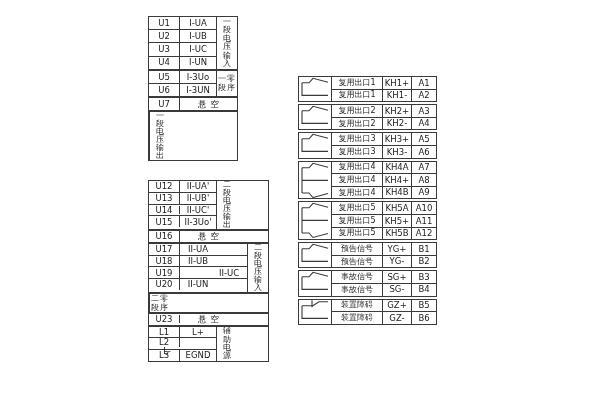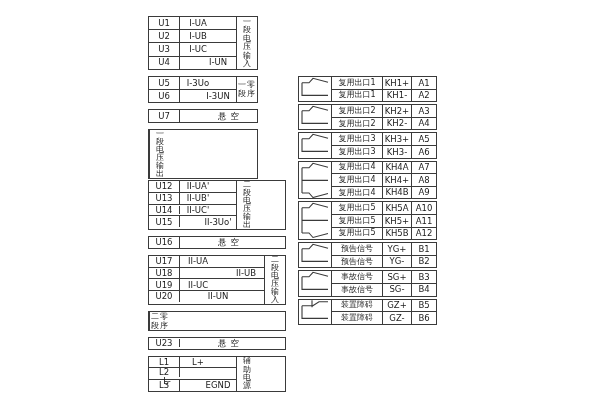--- a/index.html
+++ b/index.html
@@ -1,23 +1,23 @@
 <!DOCTYPE html>
 <html><head>
 <meta charset="utf-8">
 <style>
   html,body{margin:0;padding:0;}
   body{font-family:"DejaVu Sans","Liberation Sans",sans-serif;color:#1a1a1a;}
   .canvas{position:relative;width:600px;height:400px;background:#ffffff;overflow:hidden;}
   .stack{position:absolute;}
-  .box{border:1px solid #3a3a3a;margin-bottom:6px;background:#fff;box-sizing:content-box;}
+  .box{border:1px solid #3a3a3a;margin-bottom:0;background:#fff;box-sizing:content-box;}
   .hwrap{display:flex;align-items:stretch;}
   .rowscol{display:flex;flex-direction:column;}
   .lrow{display:flex;border-bottom:1px solid #3a3a3a;}
-  .lrow:last-child{border-bottom:none;gap:20px;}
+  .lrow:last-child{border-bottom:none;}
   .cell{display:flex;align-items:center;justify-content:center;font-size:8.5px;line-height:1;white-space:nowrap;}
   .term{width:30px;border-right:1px solid #3a3a3a;}
   .sig{width:36px;}
   .spancell{width:57px;letter-spacing:4px;text-indent:4px;}
   .glabel{width:20px;border-left:1px solid #3a3a3a;display:flex;flex-direction:column;align-items:center;justify-content:space-evenly;font-size:8px;line-height:1;}
   .glabel.grid{justify-content:center;}
   .gline{letter-spacing:1px;line-height:9px;white-space:nowrap;text-align:right;}
   .vchar{line-height:1;}
   .rbox{border:1px solid #3a3a3a;margin-bottom:2px;display:flex;align-items:stretch;background:#fff;}
   .symcell{width:32px;border-right:1px solid #3a3a3a;display:flex;align-items:center;justify-content:center;}
@@ -138,25 +138,25 @@
           <div class="cell spancell">悬空</div>
         </div>
       </div>
       <div class="box">
         <div class="hwrap">
           <div class="rowscol">
             <div class="lrow" style="height: 10.8px;">
               <div class="cell term">U17</div>
               <div class="cell sig">II-UA</div>
             </div>
-            <div class="lrow" style="height: 10.8px; gap: 48px;">
+            <div class="lrow" style="height: 10.8px;">
               <div class="cell term">U18</div>
               <div class="cell sig">II-UB</div>
             </div>
-            <div class="lrow" style="height: 10.8px;">
+            <div class="lrow" style="height: 10.8px; gap: 31px;">
               <div class="cell term">U19</div>
               <div class="cell sig">II-UC</div>
             </div>
             <div class="lrow" style="height: 10.8px;">
               <div class="cell term">U20</div>
               <div class="cell sig">II-UN</div>
             </div>
           </div>
           <div class="glabel">
             <div class="vchar">二</div>

